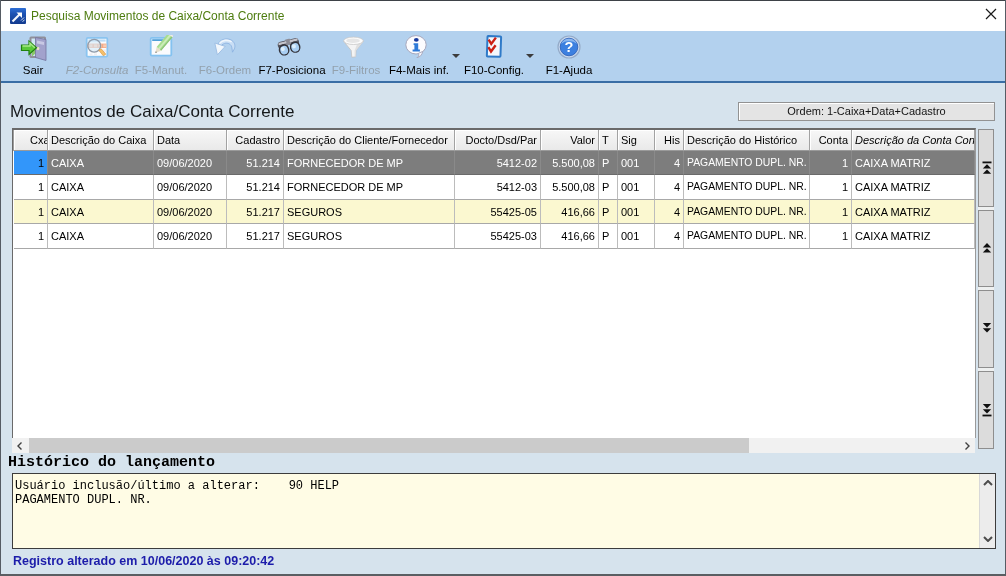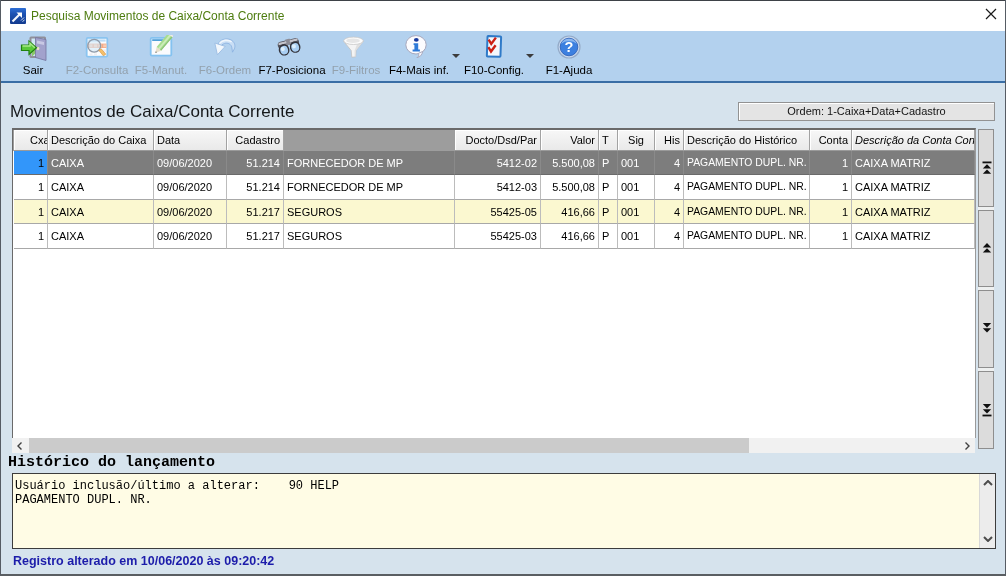--- a/index.html
+++ b/index.html
@@ -100,21 +100,21 @@
         <rect x="18.2" y="8.4" width="3" height="2.8" fill="#f7cdb4"></rect>
   <rect x="4.4" y="13.4" width="3" height="2.8" fill="#eeeef2"></rect>
         <rect x="9" y="13.4" width="3" height="2.8" fill="#eeeef2"></rect>
         <rect x="13.6" y="13.4" width="3" height="2.8" fill="#eeeef2"></rect>
         <rect x="18.2" y="13.4" width="3" height="2.8" fill="#eeeef2"></rect>
   <rect x="4.4" y="17.4" width="3" height="2.4" fill="#eeeef2"></rect>
         <rect x="9" y="17.4" width="3" height="2.4" fill="#eeeef2"></rect>
   <circle cx="9.2" cy="9.8" r="6.4" fill="#d5ebfa" fill-opacity="0.6" stroke="#8f9aa8" stroke-width="1.3"></circle>
   <path d="M13.8 14.2 L18.3 19.8 L20.8 18.2 L16.2 12.8 Z" fill="#f5c06a" stroke="#d89a48" stroke-width="0.7"></path>
  </svg></div>
-    <div class="tlbl dis" style="left:36px;width:120px;">F2-Consulta</div>
+    <div class="tlbl dis" style="left:36px;width:120px;font-style:italic;">F2-Consulta</div>
     <div class="tico" style="left:148px;top:4px;"><svg width="24" height="23" viewBox="0 0 24 23">
   <rect x="0.8" y="2" width="22.4" height="19.5" rx="2" fill="#84c2f0"></rect>
   <rect x="2.6" y="3.8" width="18.8" height="15.9" fill="#fbfbfd"></rect>
   <rect x="3.2" y="4.2" width="11" height="1.8" fill="#4f9fd8"></rect>
   <g transform="rotate(40 12 11)">
    <rect x="9.3" y="-3.4" width="5.8" height="18" rx="0.6" fill="#a6dc8e"></rect>
    <rect x="11.2" y="-3.4" width="1.9" height="18" fill="#ccecb8"></rect>
    <rect x="14" y="-3.4" width="1.1" height="18" fill="#8cc478"></rect>
    <rect x="9.3" y="-5.6" width="5.8" height="2.6" fill="#ececee"></rect>
    <ellipse cx="12.2" cy="-6.6" rx="2.9" ry="2.2" fill="#f0a18e"></ellipse>
@@ -182,24 +182,25 @@
 
 <div class="abs" id="heading">Movimentos de Caixa/Conta Corrente</div>
 <div class="abs" id="ordemBtn">Ordem: 1-Caixa+Data+Cadastro</div>
 
 <div class="abs" id="grid">
     <div class="hrow">
       <div class="hcell r" style="left:1px;width:34px;padding-left:16px;">Cxa</div>
       <div class="hcell " style="left:35px;width:106px;">Descrição do Caixa</div>
       <div class="hcell " style="left:141px;width:73px;">Data</div>
       <div class="hcell r" style="left:214px;width:57px;">Cadastro</div>
+      <div class="hcell " style="left:271px;width:171px;">Descrição do Cliente/Fornecedor</div>
       <div class="hcell r" style="left:442px;width:86px;">Docto/Dsd/Par</div>
       <div class="hcell r" style="left:528px;width:58px;">Valor</div>
       <div class="hcell " style="left:586px;width:19px;">T</div>
-      <div class="hcell " style="left:605px;width:37px;text-align:center;">Sig</div>
+      <div class="hcell " style="left:605px;width:37px;">Sig</div>
       <div class="hcell r" style="left:642px;width:29px;">His</div>
       <div class="hcell " style="left:671px;width:126px;">Descrição do Histórico</div>
       <div class="hcell r" style="left:797px;width:42px;">Conta</div>
       <div class="hcell " style="left:839px;width:123px;font-style:italic;">Descrição da Conta Con</div>
     </div>
     <div class="drow sel" style="top:21px;">
       <div class="dcell r first" style="left:1px;width:34px;">1</div>
       <div class="dcell  " style="left:35px;width:106px;">CAIXA</div>
       <div class="dcell  " style="left:141px;width:73px;">09/06/2020</div>
       <div class="dcell r " style="left:214px;width:57px;">51.214</div>

